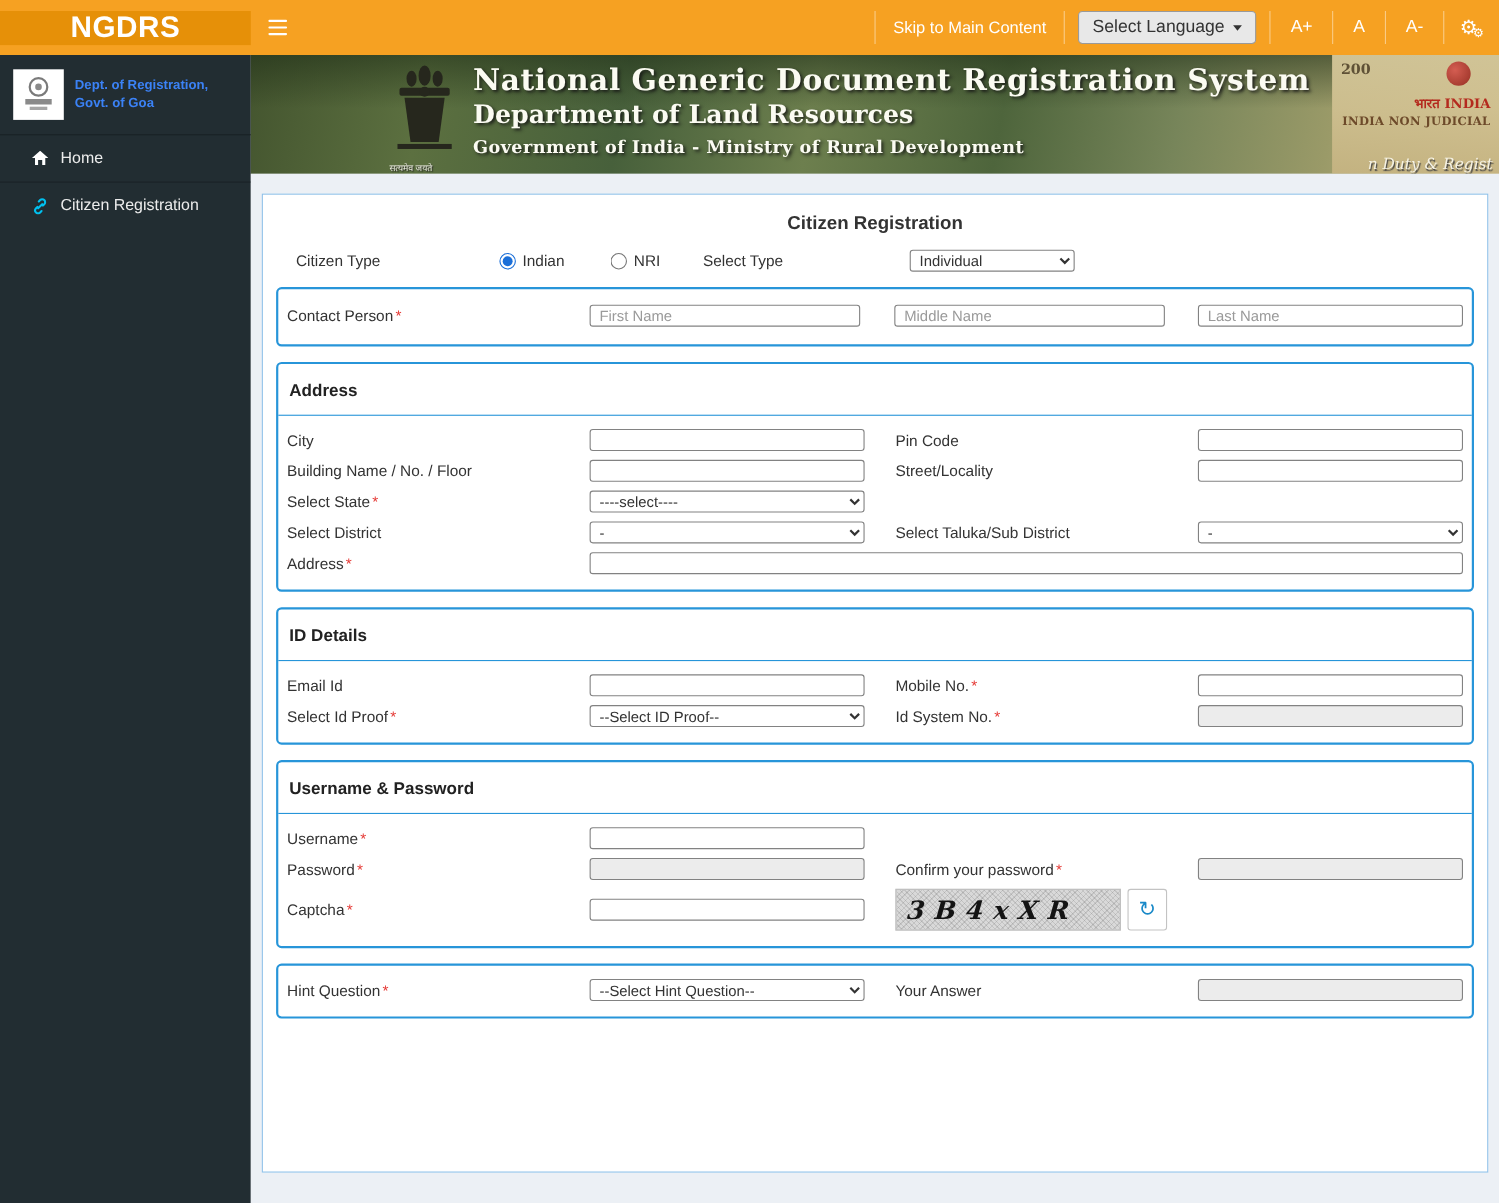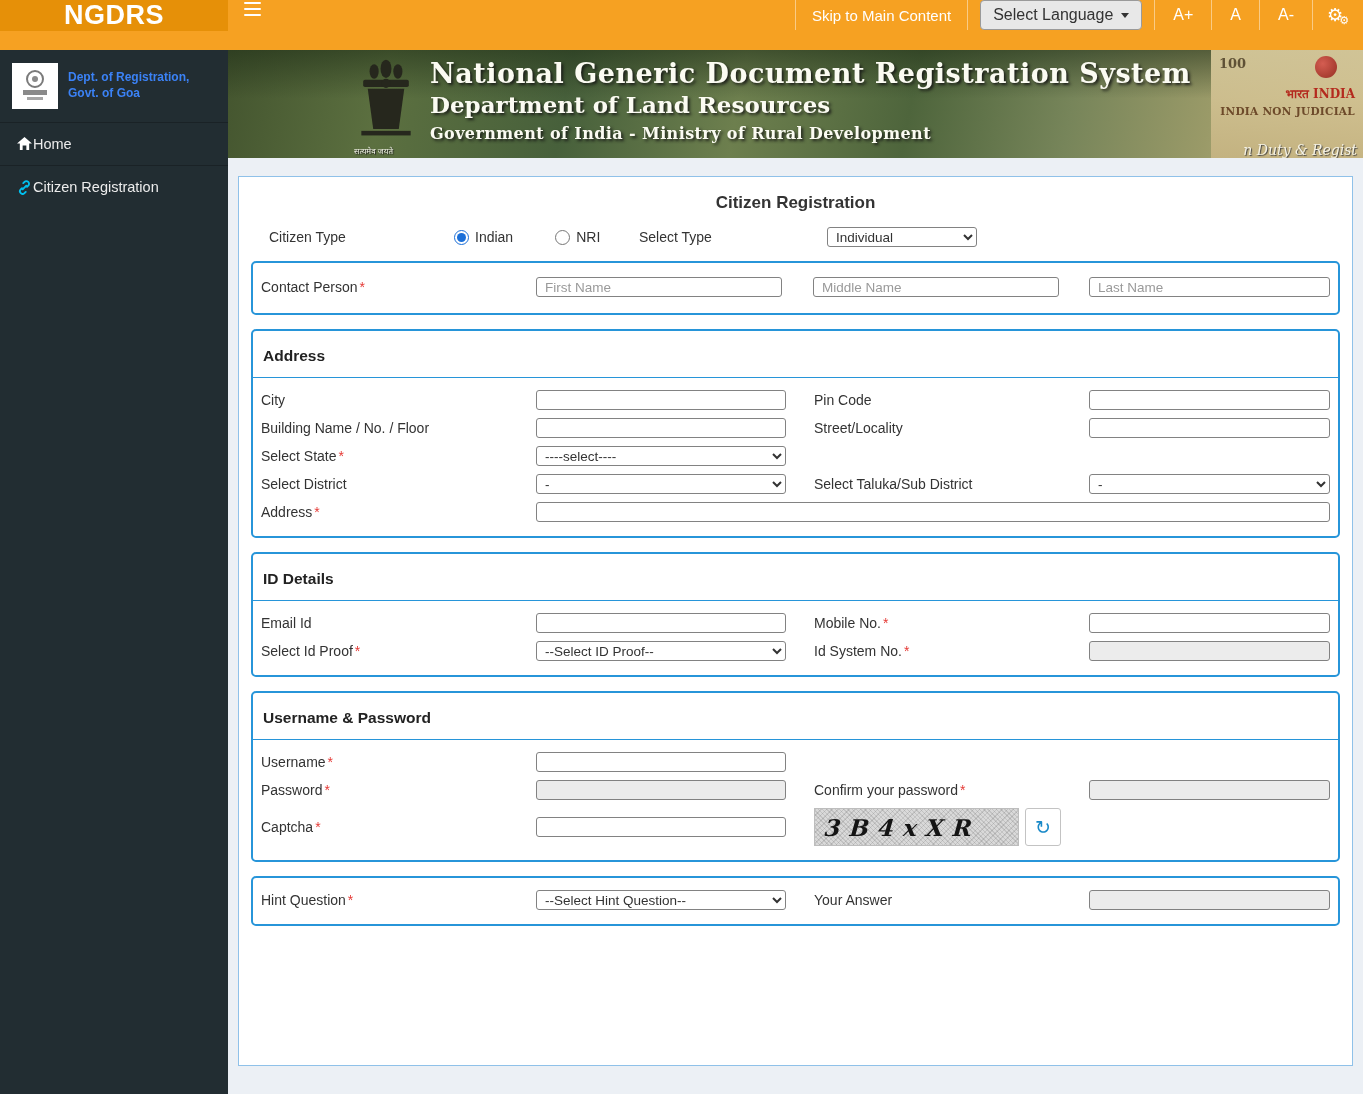--- a/index.html
+++ b/index.html
@@ -1,40 +1,40 @@
 <!DOCTYPE html>
 <html><head>
 <meta charset="utf-8">
 <style>
   *{box-sizing:border-box;margin:0;padding:0}
   html,body{background:#ecf0f5}
   body{font-family:"Liberation Sans",sans-serif;color:#333}
   #app{position:relative;width:1363px;height:1094px;background:#ecf0f5;overflow:hidden}
 
   
-  .topbar{position:absolute;top:0;left:0;right:0;height:50px;background:#f6a122;display:flex;align-items:flex-start;z-index:5}
+  .topbar{position:absolute;top:0;left:0;right:0;height:50px;background:#f6a122;display:flex;align-items:center;z-index:5}
   .topbar button{background:none;border:none;font:inherit;color:inherit;cursor:pointer}
   .brand{width:228px;background:#e69008;color:#fff;font-size:27px;font-weight:bold;display:flex;align-items:center;justify-content:center;letter-spacing:.5px}
   .hamburger{display:flex;flex-direction:column;justify-content:center;padding:0 16px;cursor:pointer}
   .hamburger i{display:block;width:17px;height:2px;background:#fff;margin:2px 0;border-radius:1px}
   .top-right{margin-left:auto;display:flex;align-items:stretch}
   .skip{color:#fff;font-size:15px;display:flex;align-items:center;padding:0 16px;border-left:1px solid rgba(255,255,255,.45);border-right:1px solid rgba(255,255,255,.45);text-decoration:none;cursor:pointer}
   .lang-wrap{display:flex;align-items:center;padding:0 12px;border-right:1px solid rgba(255,255,255,.45)}
   .lang-btn{background:#e8e8e8 !important;border:1px solid #9a9a9a !important;border-radius:4px;color:#333 !important;font-size:13.5px;padding:5px 12px;display:flex;gap:8px;align-items:center}
   .caret{width:0;height:0;border-left:4px solid transparent;border-right:4px solid transparent;border-top:5px solid #333;display:inline-block}
   .fontbtn{color:#fff !important;font-size:15px;display:flex;align-items:center;padding:0 18px;border-right:1px solid rgba(255,255,255,.45) !important;border-radius:0}
   .gear{color:#fff;display:flex;align-items:center;padding:0 14px;font-size:18px;cursor:pointer}
   .gear .small{font-size:11px;margin-left:-4px;margin-top:10px}
 
   
   .sidebar{position:absolute;top:50px;left:0;width:228px;bottom:0;background:#222d32;color:#fff}
   .org{display:flex;gap:10px;padding:13px 12px;align-items:center;border-bottom:1px solid #1a2226}
   .org-logo{width:46px;height:46px;background:#fff;display:flex;align-items:center;justify-content:center;flex:0 0 auto}
   .org-name{font-size:12px;font-weight:bold;line-height:1.3;color:#3b82f6}
-  .side-item{display:flex;gap:0;align-items:center;padding:13px 16px;font-size:14.5px;color:#ececec;cursor:pointer}
+  .side-item{display:flex;gap:10px;align-items:center;padding:13px 28px;font-size:14.5px;color:#ececec;cursor:pointer}
   .side-item .icon{width:17px;display:flex;justify-content:center}
   .side-sep{border-bottom:1px solid #1a2226}
 
   
   .banner{position:absolute;left:228px;top:50px;width:1135px;height:108px;overflow:hidden;
     background:
       linear-gradient(180deg, rgba(30,45,22,.55), rgba(30,45,22,0) 45%),
       linear-gradient(100deg,#44552f 0%,#5c7040 14%,#47603b 30%,#6d7f4e 45%,#4e653c 60%,#77855a 74%,#9a9a68 86%,#cdbf8d 100%)}
   .emblem{position:absolute;left:126px;top:6px;width:72px;text-align:left}
   .emblem .motto{font-size:8px;color:#f0f0e6;margin-top:1px;text-shadow:1px 1px 1px #222}
@@ -162,21 +162,21 @@
         </g>
       </svg>
       <div class="motto">सत्यमेव जयते</div>
     </div>
     <div class="banner-text">
       <div class="banner-title">National Generic Document Registration System</div>
       <div class="banner-sub">Department of Land Resources</div>
       <div class="banner-tag">Government of India - Ministry of Rural Development</div>
     </div>
     <div class="stamp">
-      <div class="stamp-val">100</div>
+      <div class="stamp-val">200</div>
       <div class="stamp-seal"></div>
       <div class="stamp-country">भारत INDIA</div>
       <div class="stamp-type">INDIA NON JUDICIAL</div>
     </div>
     <div class="corner-text">n Duty &amp; Regist</div>
   </div>
 
   <main class="main">
     <div class="panel">
 

